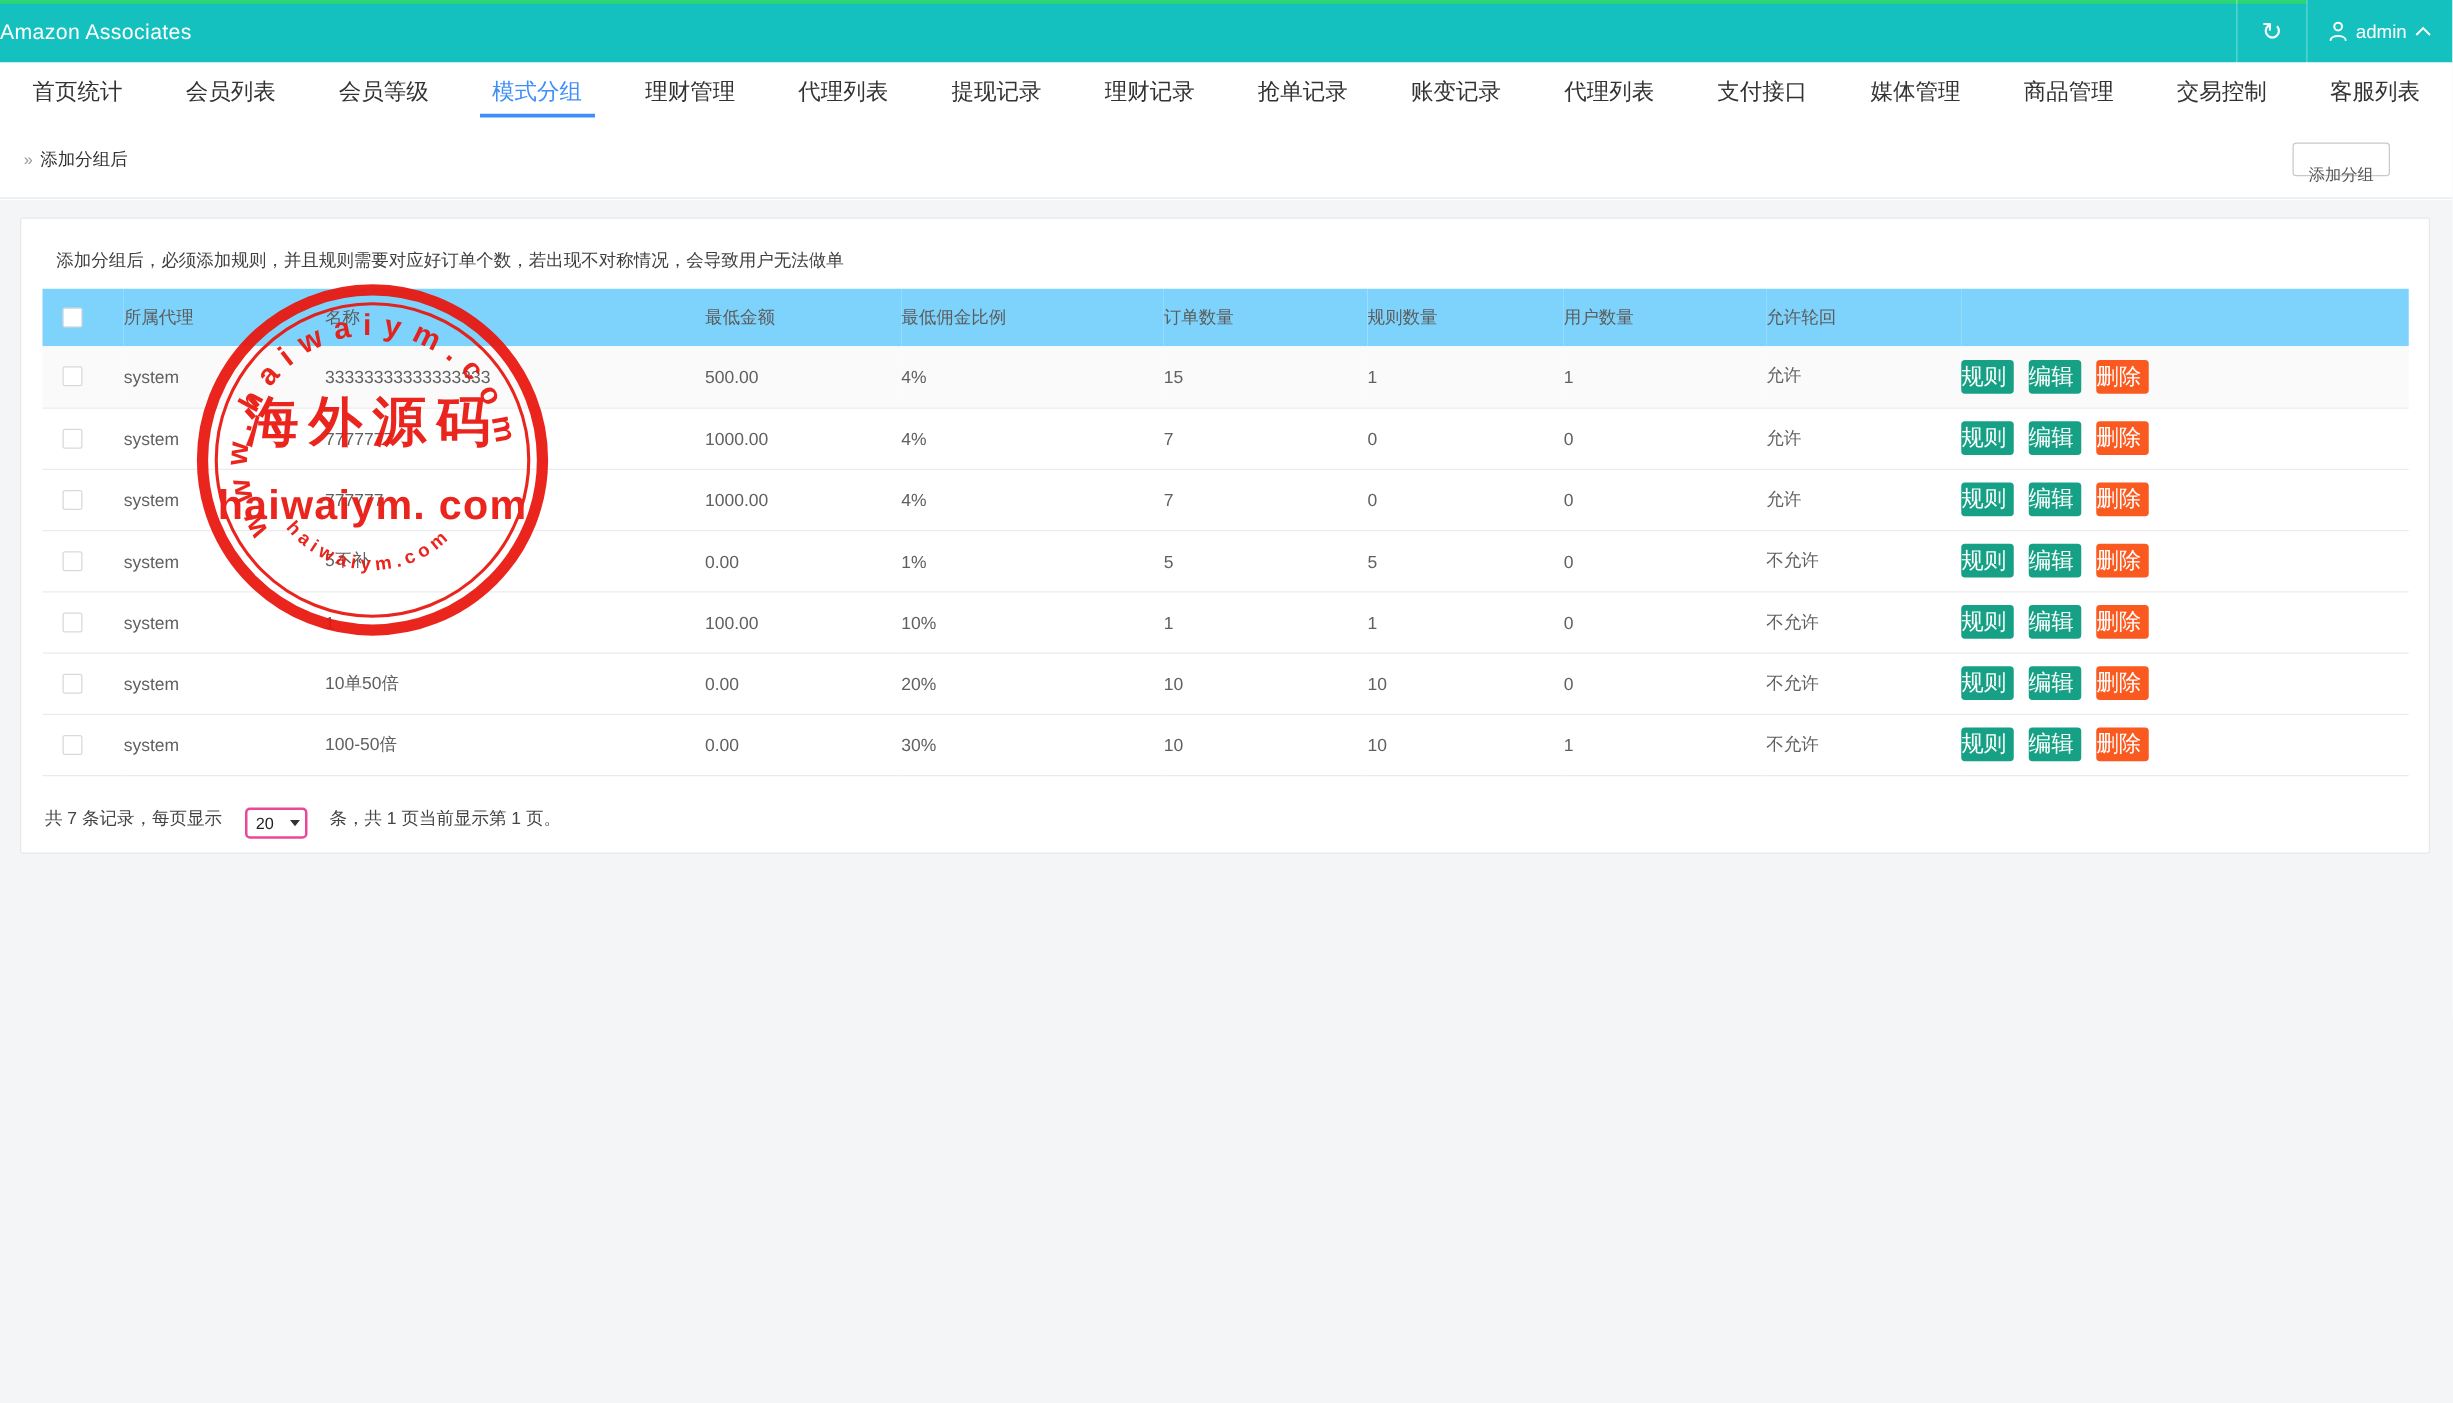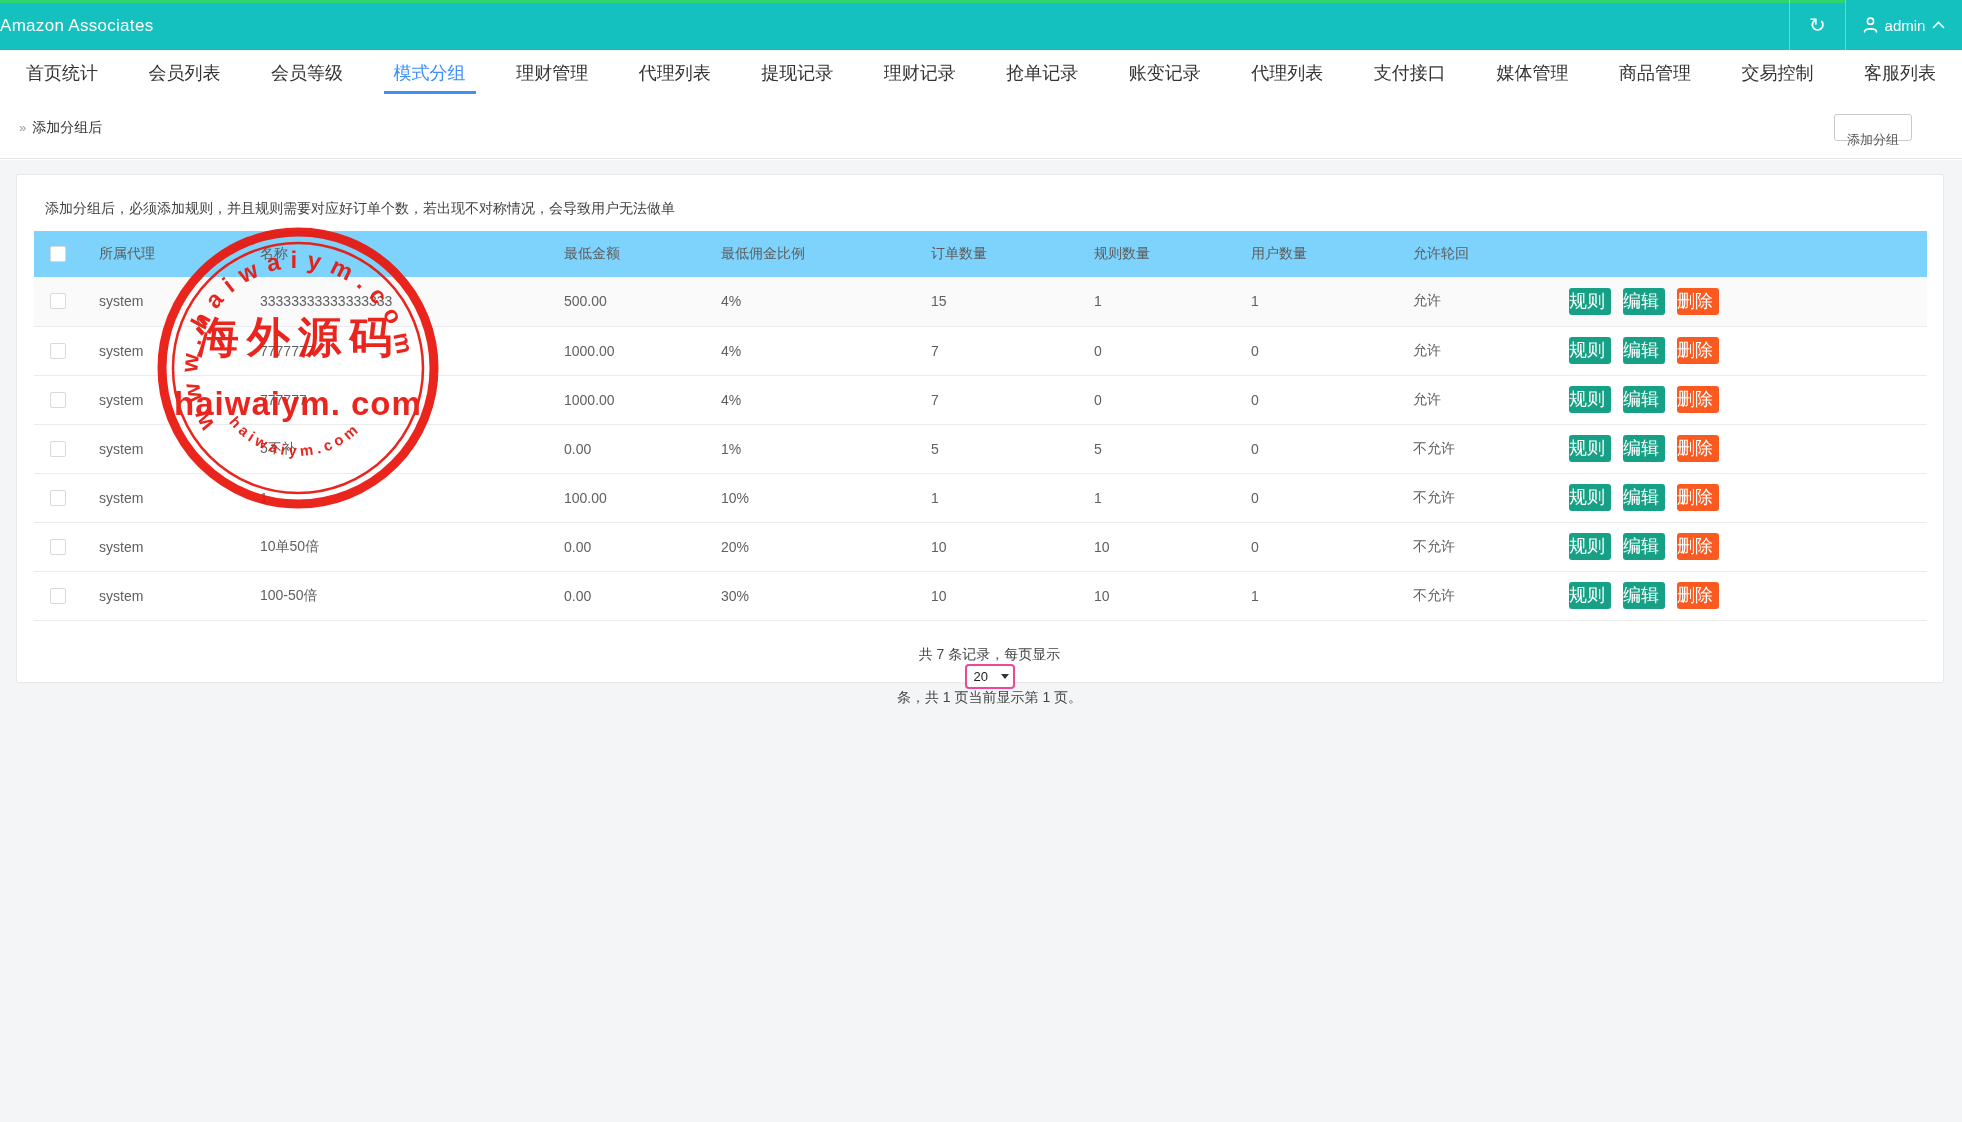--- a/index.html
+++ b/index.html
@@ -35,21 +35,21 @@
   .table-wrap { margin:13px 17px 0 17px; }
   table { width:100%; border-collapse:collapse; table-layout:fixed; font-size:14px; color:#606060; }
   thead th { background:#7dd3fc; height:46px; font-weight:normal; text-align:left; color:#5c5c5c; padding:0; }
   tbody td { height:49px; padding:0; border-bottom:1px solid #ebebeb; text-align:left; }
   tbody tr.striped { background:#fafafa; }
   .cb { width:16px; height:16px; border:1px solid #d9d9d9; border-radius:2px; background:#fff; margin-left:16px; cursor:pointer; }
   .abtn { display:inline-block; width:42px; height:27px; line-height:27px; color:#fff; font-size:18px; border-radius:3px; margin-right:12px; cursor:pointer; }
   .abtn.green { background:var(--green,#16a085); }
   .abtn.orange { background:var(--orange,#fa5a1f); }
   
-  .pagination { margin:25px 0 0 19px; font-size:14px; color:#444; display:flex; align-items:center; gap:0;flex-direction:column; }
+  .pagination { margin:25px 0 0 19px; font-size:14px; color:#444; display:flex; gap:18px; }
   .select-wrap { position:relative; display:inline-block; }
   .select-wrap select { appearance:none; -webkit-appearance:none; width:50px; height:25px; border:2px solid #ec4899; border-radius:4px; font-size:13px; padding:0 16px 0 7px; background:#fff; color:#222; font-family:inherit; }
   .select-wrap::after { content:""; position:absolute; right:6px; top:10px; border-left:4px solid transparent; border-right:4px solid transparent; border-top:5px solid #333; pointer-events:none; }
   
   .stamp { position:absolute; left:148px; top:218px; width:300px; height:300px; opacity:.93; pointer-events:none; }
   .stamp text { fill:var(--stamp,#e9150d); }
   .stamp .arc-top { font-size:24px; font-weight:bold; letter-spacing:9px; }
   .stamp .cn { font-size:43px; font-weight:bold; font-family:"Liberation Serif","DejaVu Serif",serif; letter-spacing:8px; }
   .stamp .en-big { font-size:33px; font-weight:bold; letter-spacing:1px; }
   .stamp .arc-bottom { font-size:15px; font-weight:bold; letter-spacing:4px; }

